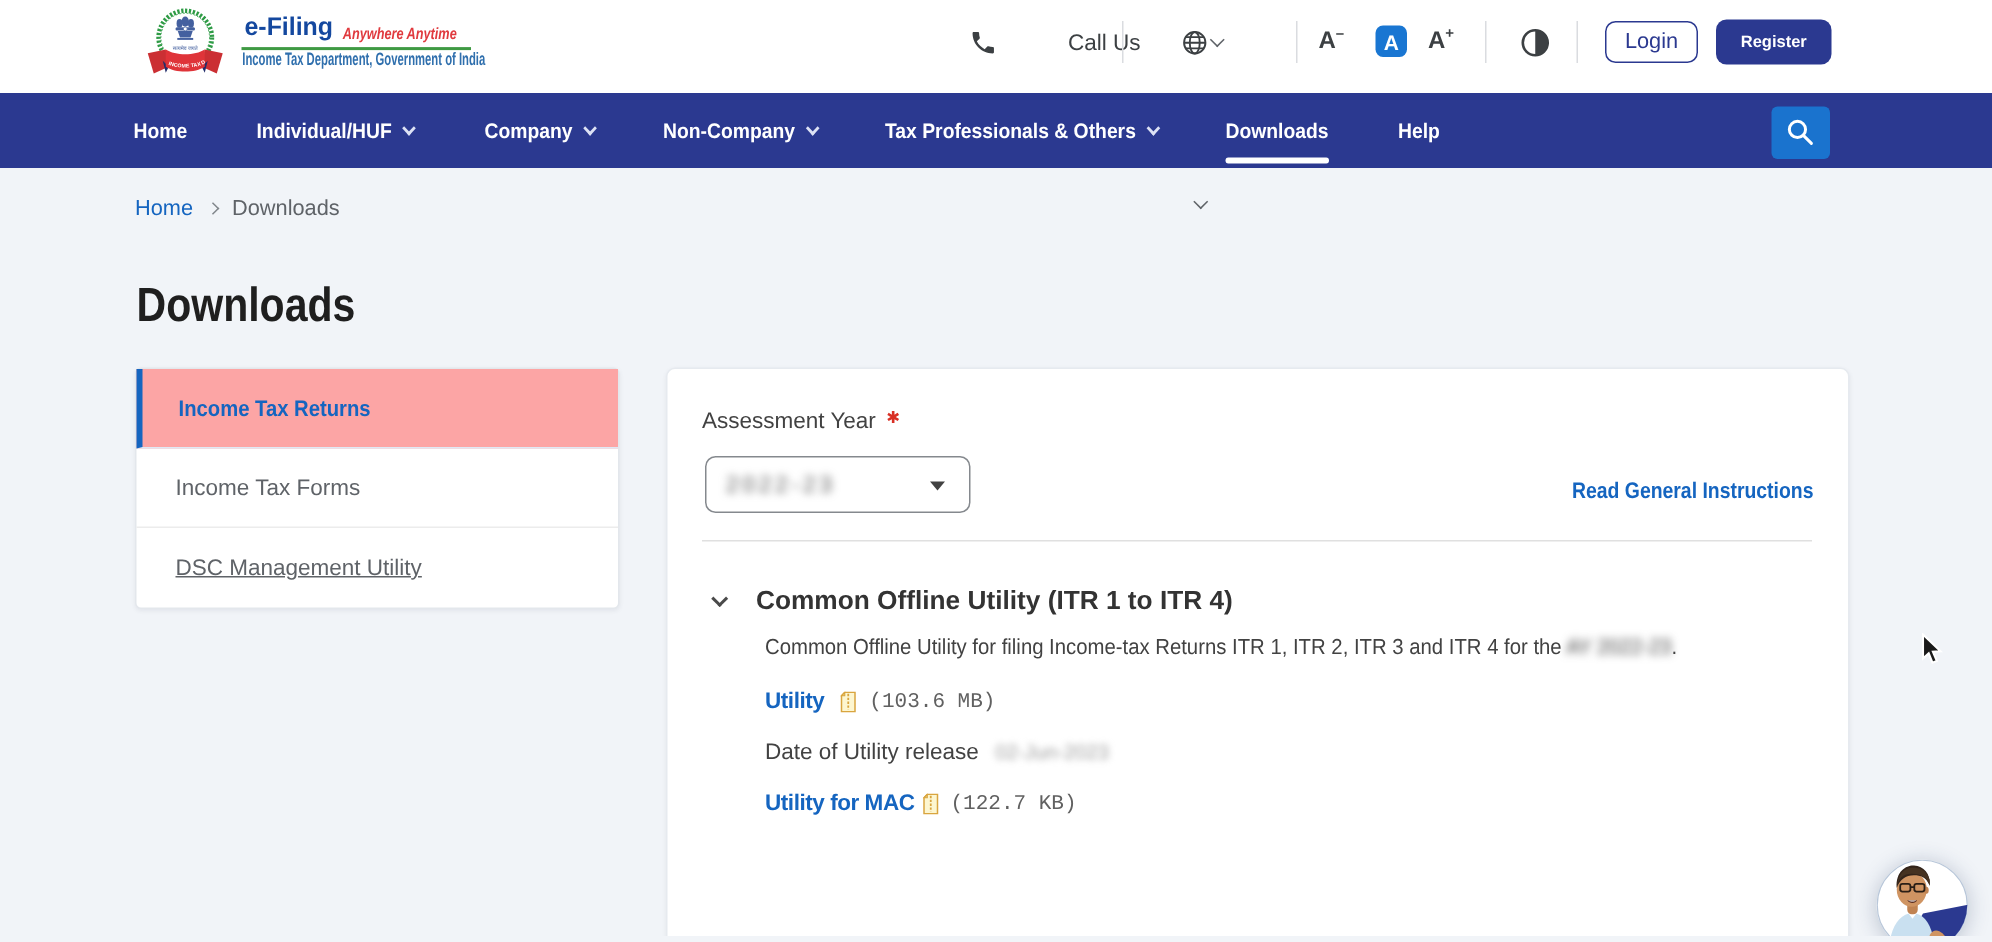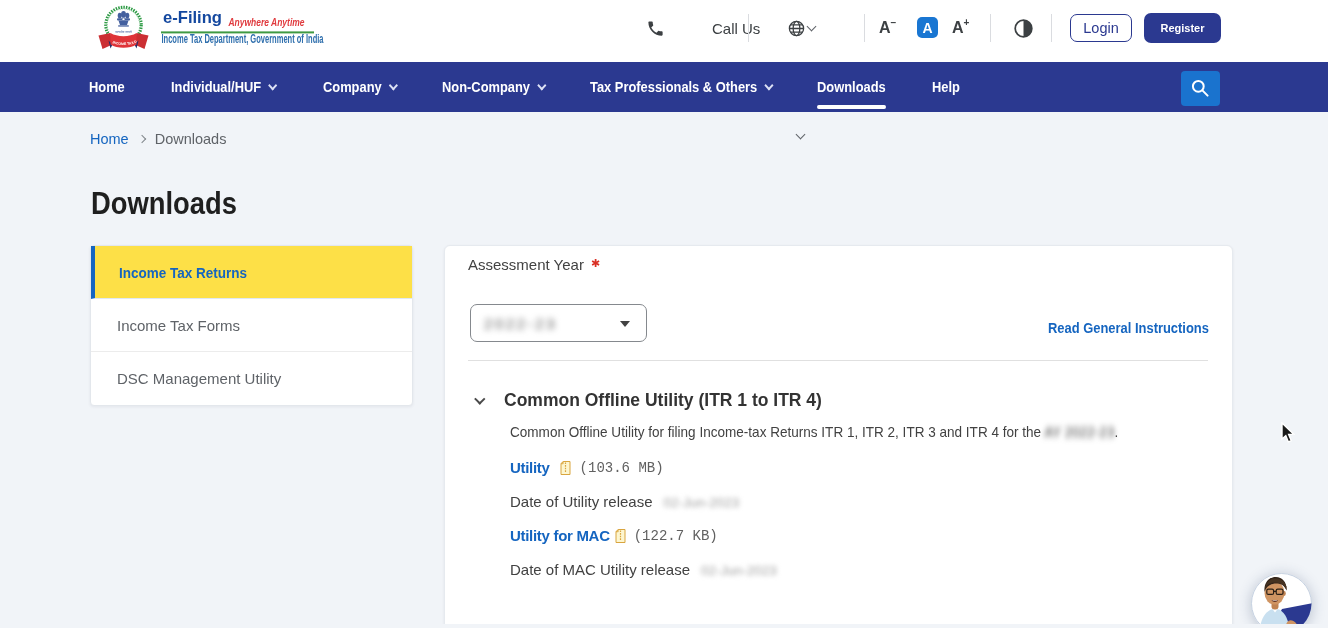--- a/index.html
+++ b/index.html
@@ -29,26 +29,26 @@
 
   
   .crumb { position:absolute; left:90px; top:131px; font-size:14.5px; color:#5f6368; display:flex; align-items:center; }
   .crumb .home { color:#1565c0; }
   .crumb .bchev { display:inline-block; width:6px; height:6px; border-right:1.6px solid #80868b; border-top:1.6px solid #80868b; transform:rotate(45deg); margin:0 10px 0 10px; }
   h1.title { position:absolute; left:91px; top:185px; font-size:32px; font-weight:700; color:#1f1f1f; transform:scaleX(0.855); transform-origin:left top; white-space:nowrap;}
 
   
   .side { position:absolute; left:90px; top:245px; width:323px; background:#fff; border:1px solid #e3e7ec; border-radius:4px; box-shadow:0 1px 3px rgba(60,70,90,.08); }
   .side .item { height:53px; display:flex; align-items:center; padding-left:26px; font-size:15px; color:#5f6368; border-bottom:1px solid #ececec; }
-  .side .item:last-child { border-bottom:none; }
-  .side .item.active { background:#fde047; border-left:4px solid #1565c0; padding-left:24px; color:#1565c0; border-bottom:1px solid #dfe9f5;}
+  .side .item:last-child { border-bottom:none;text-decoration:underline; }
+  .side .item.active { background:#fca5a5; border-left:4px solid #1565c0; padding-left:24px; color:#1565c0; border-bottom:1px solid #dfe9f5;}
 
   
   .card { position:absolute; left:444px; top:245px; width:789px; height:400px; background:#fff; border:1px solid #e6eaef; border-radius:6px; box-shadow:0 1px 3px rgba(60,70,90,.08); }
-  .label { position:absolute; left:468px; top:256px; font-size:15px; color:#424242; }
+  .label { position:absolute; left:468px; top:272px; font-size:15px; color:#424242; }
   .label .req { color:#d93025; margin-left:7px; font-size:11px; vertical-align:3px;}
   .select { position:absolute; left:470px; top:304px; width:177px; height:38px; border:1px solid #85898e; border-radius:7px; background:#fff; display:flex; align-items:center; }
   .select .val { margin-left:13px; font-size:15px; letter-spacing:2.6px; color:#5a5a5a; filter:blur(3px); }
   .select .caret { position:absolute; right:16px; top:16px; width:0; height:0; border-left:5.5px solid transparent; border-right:5.5px solid transparent; border-top:6px solid #424242; }
   .rgi { position:absolute; left:1048px; top:319px; font-size:15px; font-weight:700; color:#1565c0; transform:scaleX(0.862); transform-origin:left top; white-space:nowrap;}
   .div1 { position:absolute; left:468px; top:360px; width:740px; height:1px; background:#e0e0e0; }
   .acc-chev { position:absolute; left:476px; top:394.5px; width:7.6px; height:7.6px; border-right:2.2px solid #4a4a4a; border-bottom:2.2px solid #4a4a4a; transform:rotate(45deg); }
   .acc-title { position:absolute; left:504px; top:390px; font-size:17.5px; font-weight:700; color:#333; white-space:nowrap;}
   .desc { position:absolute; left:510px; top:424px; font-size:14.5px; color:#424242; transform:scaleX(0.934); transform-origin:left top; white-space:nowrap;}
   .blur { filter:blur(3px); }
@@ -196,21 +196,20 @@
     <span class="linkb">Utility for MAC</span>
     <span style="width:5px;"></span>
     <svg width="11" height="14" viewBox="0 0 11 14">
         <path d="M3.2 0.5 H10 V13.5 H1 V2.8 Z" fill="#fdf6d0" stroke="#d9a53f" stroke-width="1"></path>
         <path d="M1 2.8 L3.2 0.5 L3.2 2.8 Z" fill="#e8c66a" stroke="#d9a53f" stroke-width="0.7"></path>
         <path d="M5.5 1.5 V12" stroke="#d9a53f" stroke-width="1.2" stroke-dasharray="1.6 1"></path>
       </svg>
     <span style="width:8px;"></span>
     <span class="size">(122.7 KB)</span>
   </div>
-  <div class="daterow2">Date of MAC Utility release<span class="dateval">02-Jun-2023</span></div>
 
   <div class="bot">
     <svg width="61" height="61" viewBox="0 0 61 61">
       <defs>
           <clipPath id="cc">
             <circle cx="30.5" cy="30.5" r="30"></circle>
           </clipPath>
         </defs>
       <circle cx="30.5" cy="30.5" r="30" fill="#fff" stroke="#b9c7d9" stroke-width="0.8"></circle>
       <g clip-path="url(#cc)">

